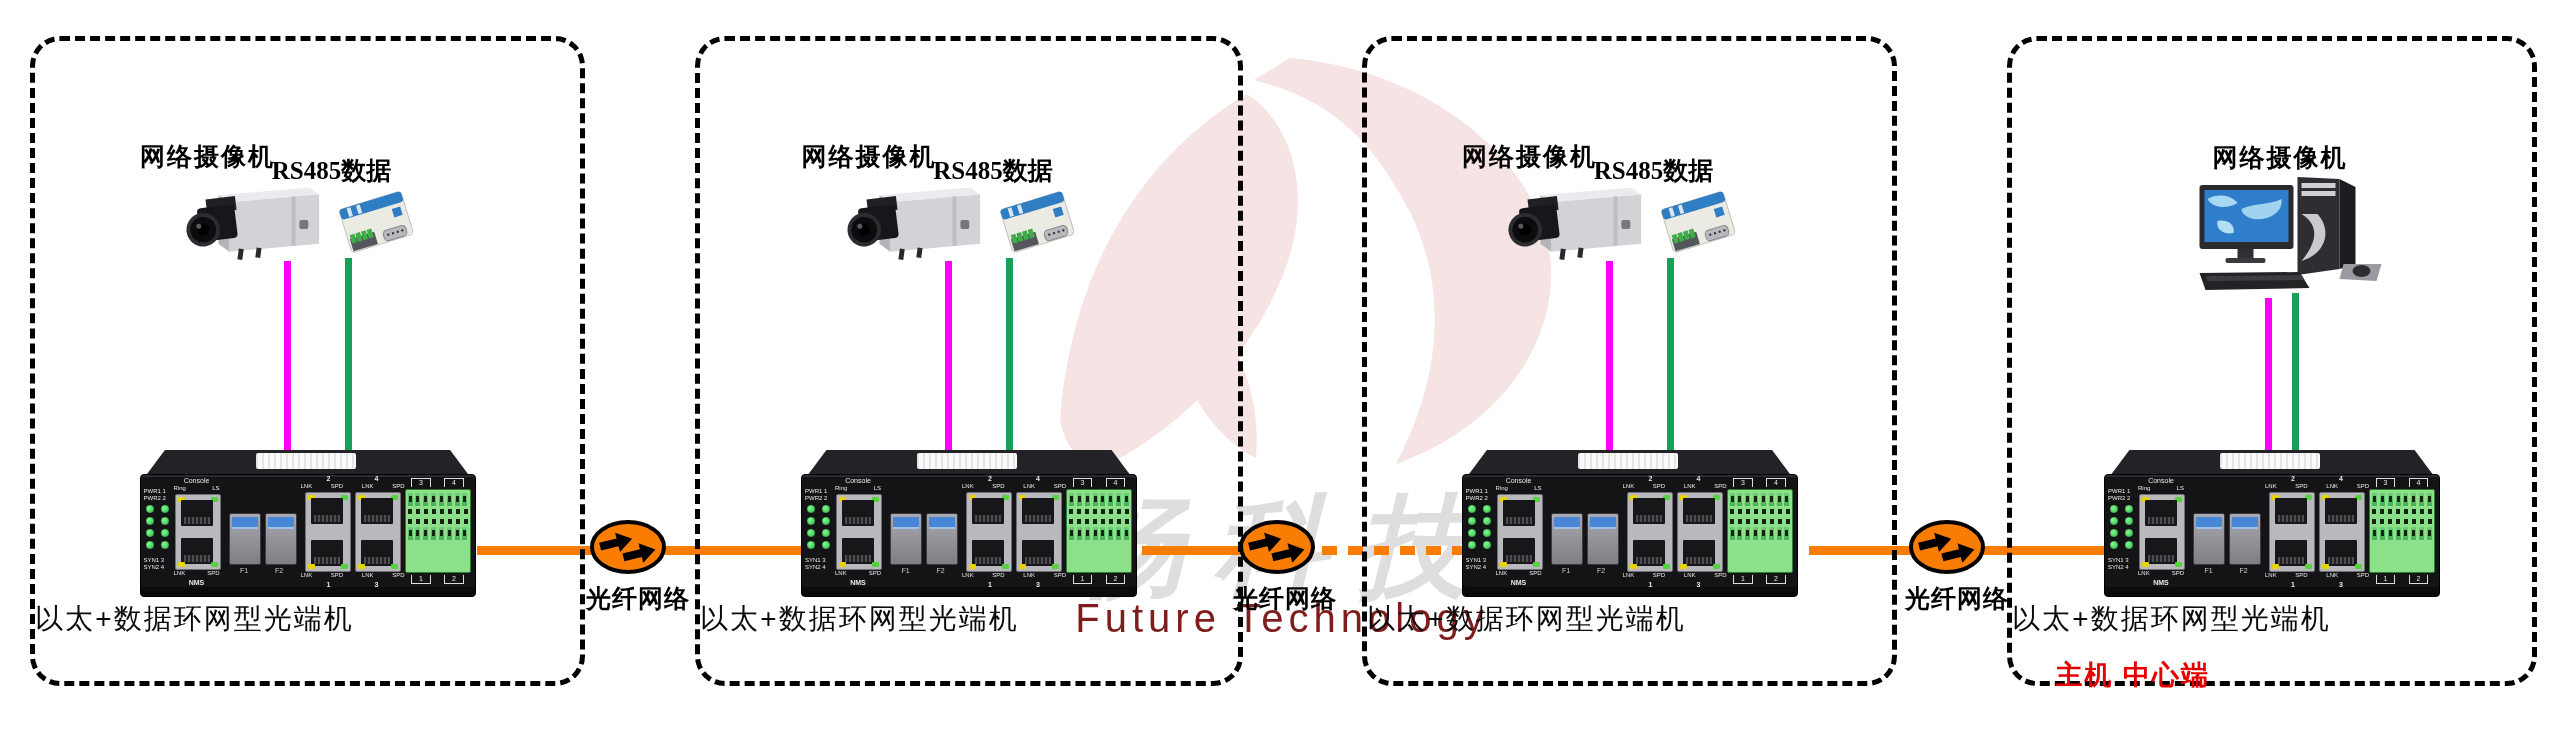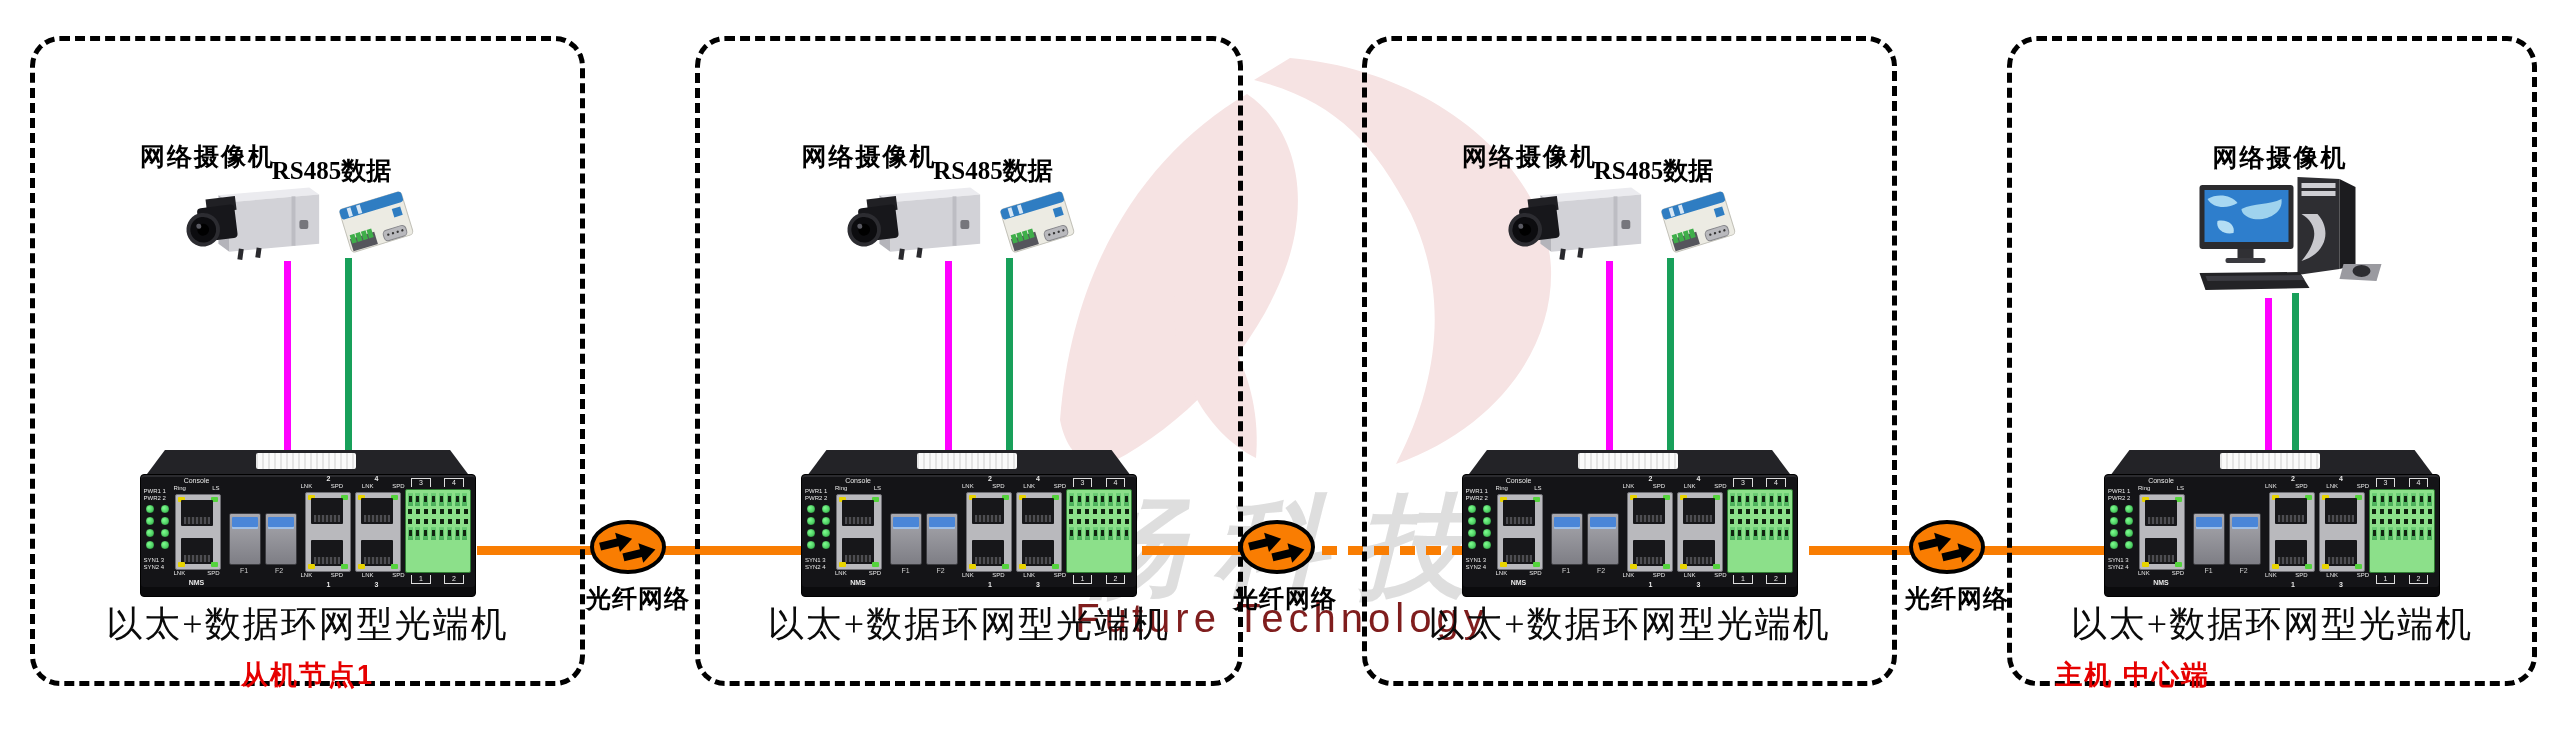--- a/index.html
+++ b/index.html
@@ -29,22 +29,22 @@
   .monitor-label{top:100px;left:50%;transform:translateX(-50%);margin-left:8px;font-size:25px;
              color:#000;white-space:nowrap;font-family:"Liberation Serif",serif;font-weight:600;letter-spacing:2px;}
   .cam-img{top:145px;left:50%;transform:translateX(-50%);margin-left:-56px;}
   .rs485-img{top:140px;left:50%;transform:translateX(-50%);margin-left:68px;}
   .pc-img{top:128px;left:50%;transform:translateX(-50%);margin-left:18px;}
   .vline{width:7px;}
   .vline.magenta{background:#ff00ff;top:220px;height:192px;left:50%;margin-left:-24px;}
   .vline.green{background:#18a05a;top:217px;height:195px;left:50%;margin-left:37px;}
   .master .vline.magenta{top:257px;height:153px;margin-left:-7px;}
   .master .vline.green{top:252px;height:158px;margin-left:20px;}
-  .device-label{top:559px;left:0;right:0;text-align:center;font-size:36px;color:#0a0a0a;
-                font-family:Liberation Serif, serif;letter-spacing:2px;white-space:nowrap;}
+  .device-label{top:559px;left:0;right:0;font-size:28px;color:#0a0a0a;
+                font-family:Liberation Mono, monospace;letter-spacing:2px;white-space:nowrap;}
   .node-label{top:616px;left:0;right:0;text-align:center;font-size:27px;font-weight:700;color:#e60000;
               white-space:nowrap;letter-spacing:2px;}
   .master .node-label{left:auto;right:50%;margin-right:62px;text-align:center;}
   
   .switch{top:409px;left:50%;transform:translateX(-50%);width:336px;height:147px;}
   .sw-top{position:absolute;left:6px;right:6px;top:0;height:26px;background:#232327;
           clip-path:polygon(0 100%,6% 0,94% 0,100% 100%);}
   .sw-strip{position:absolute;left:110px;top:3px;width:100px;height:16px;border-radius:2px;
             background:repeating-linear-gradient(90deg,#e4e4e4 0 2px,#fafafa 2px 6px);}
   .sw-body{position:absolute;left:0;right:0;top:24px;bottom:0;background:#141417;border-radius:4px;
@@ -328,21 +328,20 @@
               </div>
         </div>
         <div class="abs tnum-row bot">
           <span class="tnum dn t7">1</span>
               <span class="tnum dn t7">2</span>
         </div>
       </div>
     </div>
 
     <div class="abs device-label">以太+数据环网型光端机</div>
-    <div class="abs node-label">从机节点1</div>
   </div>
 
   <div class="node-box slave" style="left: 695px; width: 548px;">
 
     <div class="abs cam-label slave-only">网络摄像机</div>
     <div class="abs rs485-label slave-only">RS485数据</div>
 
     <svg class="abs cam-img slave-only" width="158" height="76" viewBox="0 0 160 76">
       <polygon points="57,16 148,8 138,1 46,9" fill="#ebebef"></polygon>
       <polygon points="57,16 148,8 148,58 57,66" fill="#d2d2d7"></polygon>

